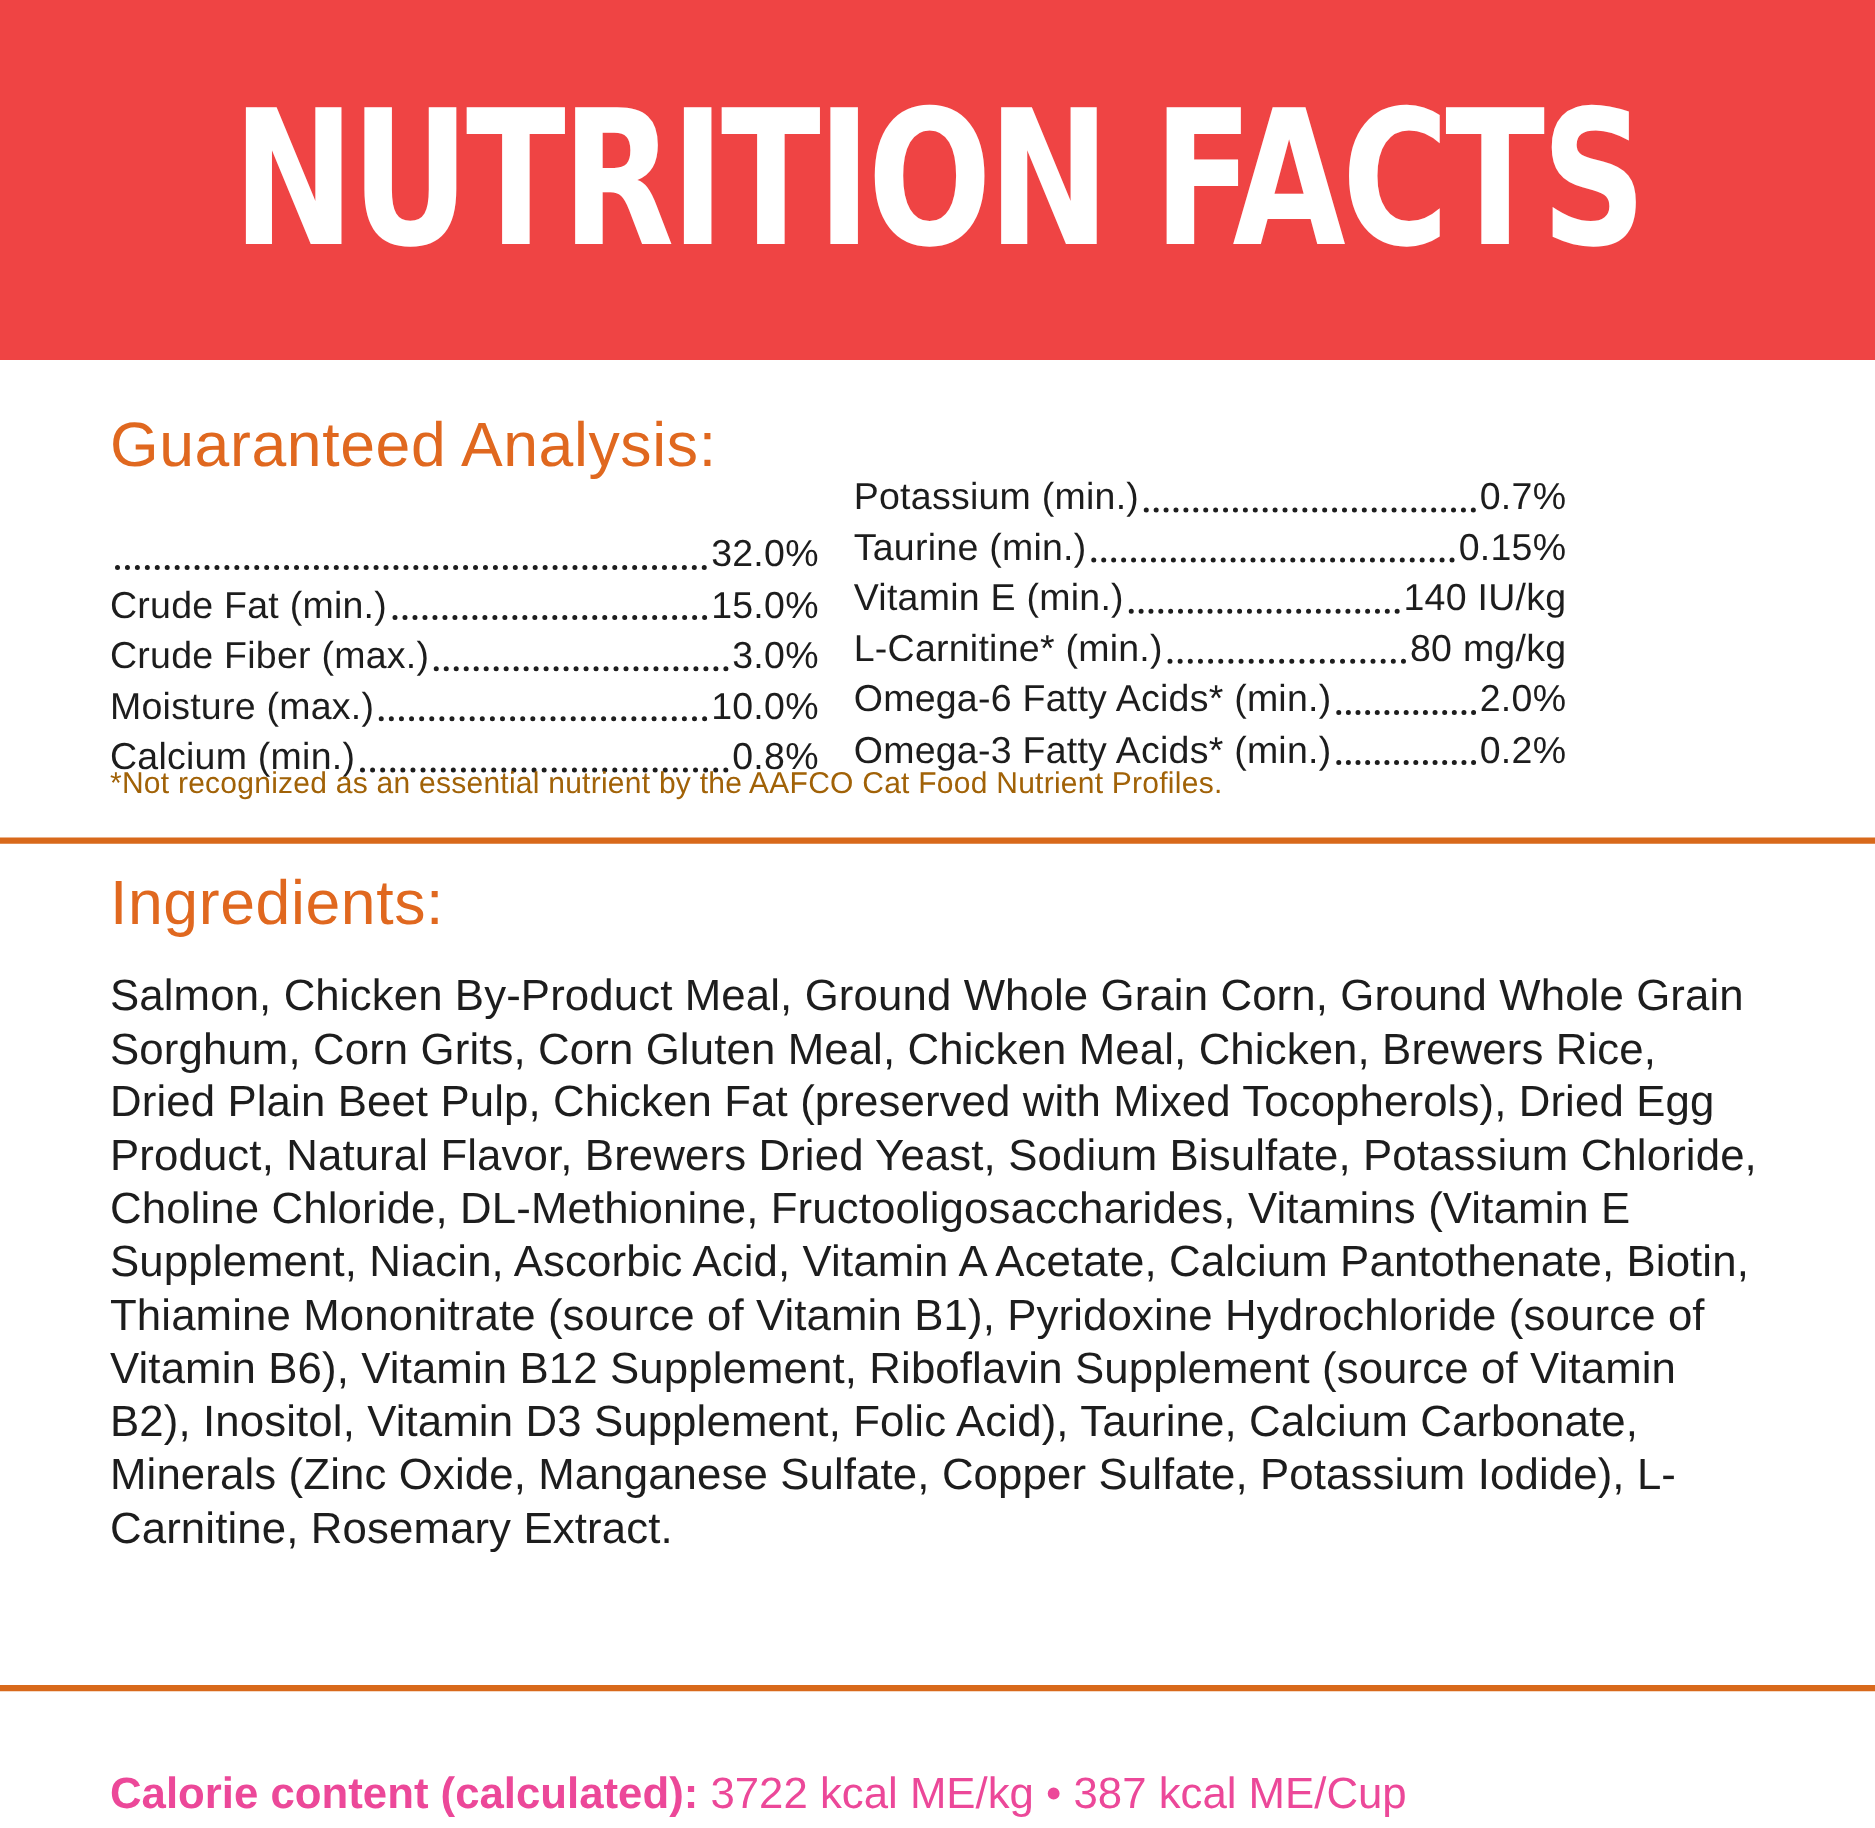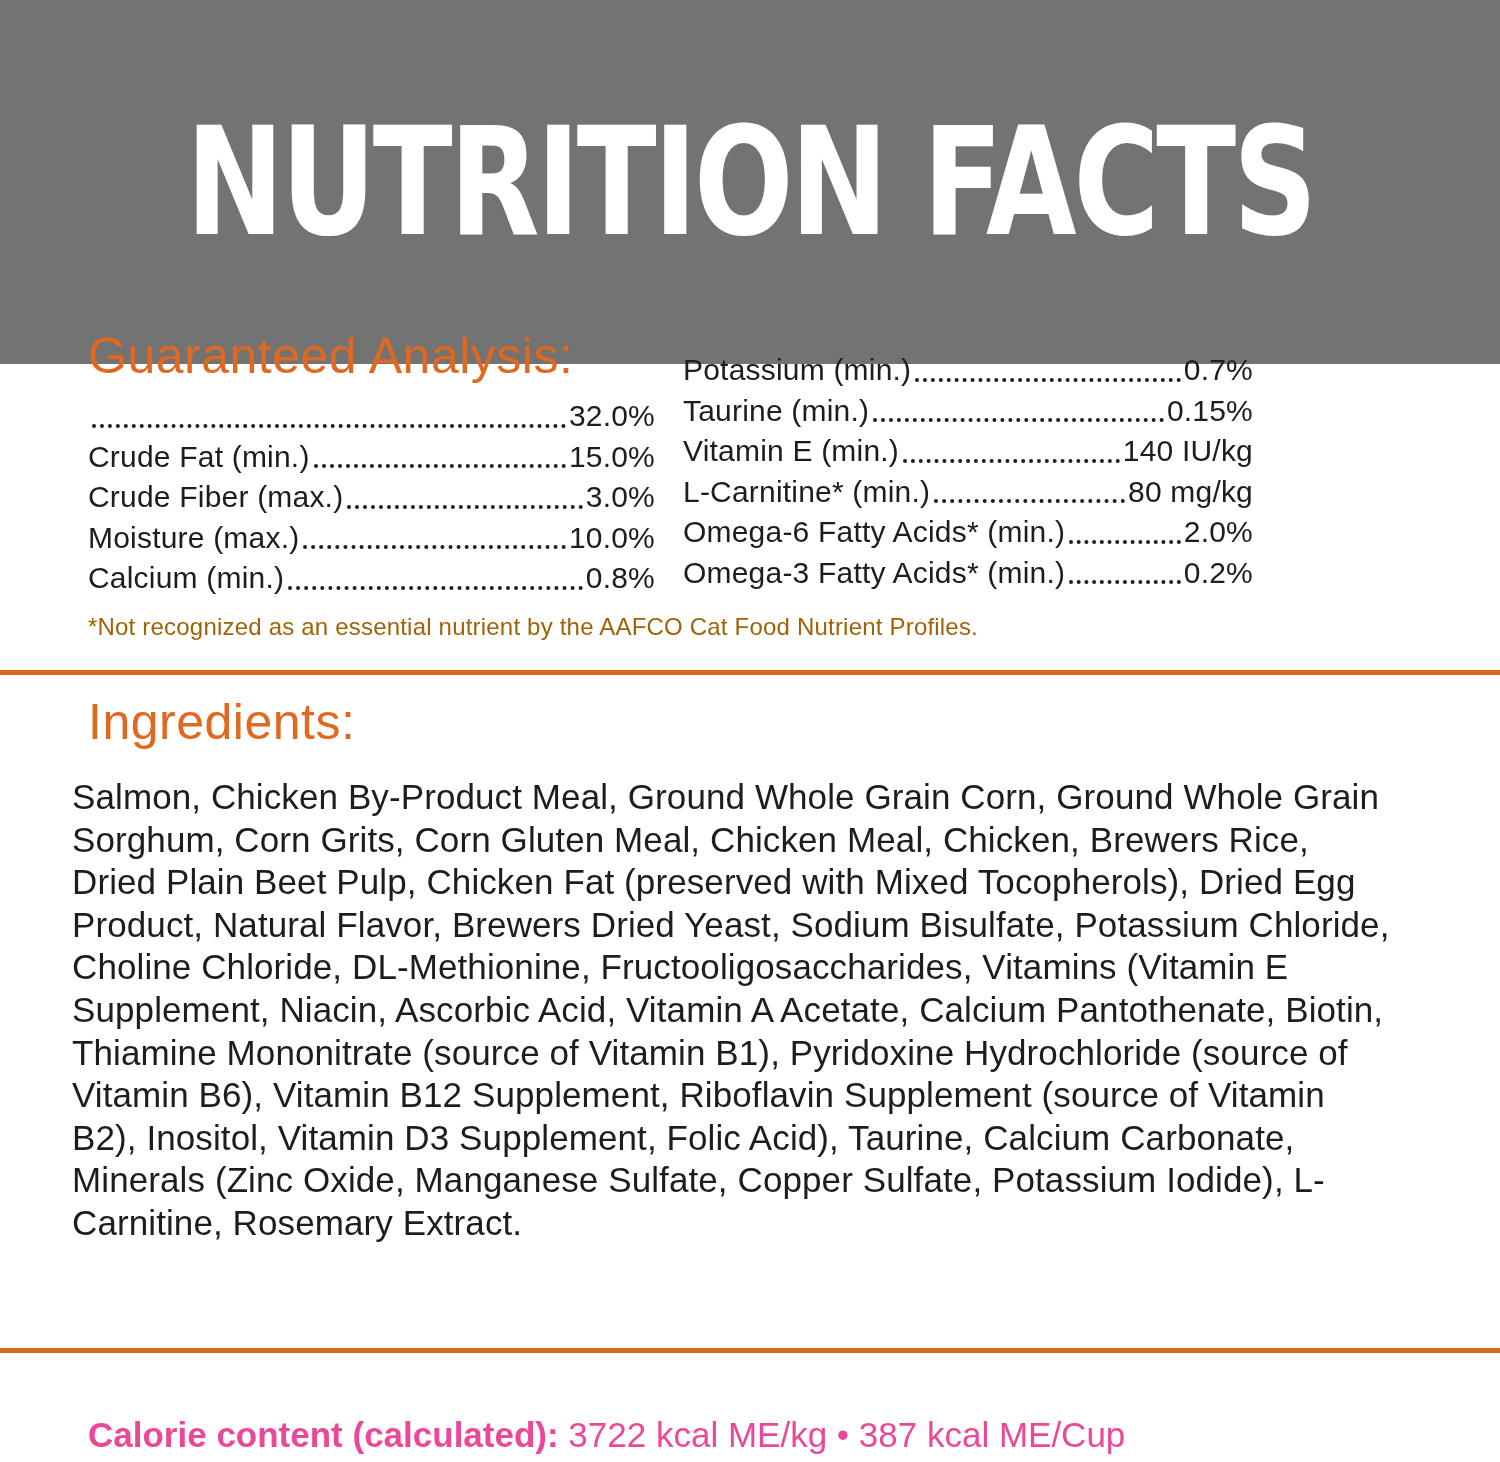--- a/index.html
+++ b/index.html
@@ -10,22 +10,22 @@
     background: #ffffff;
     overflow: hidden;
     font-family: "Liberation Sans", sans-serif;
     color: #1d1d1d;
   }
 
   
   .banner {
     position: absolute;
     top: 0; left: 0; right: 0;
-    height: 364px;
-    background: #737373;
+    height: 288px;
+    background: #ef4444;
     display: flex;
     align-items: center;
     justify-content: center;
   }
   .banner h1 {
     margin: 0;
     font-family: "DejaVu Sans", sans-serif;
     font-weight: bold;
     font-size: 150px;
     line-height: 1;
@@ -39,21 +39,21 @@
   
   .ga-heading {
     position: absolute;
     left: 88px; top: 328px;
     font-size: 50px;
     line-height: 56px;
     font-weight: 400;
     color: #E0681F;
     letter-spacing: 0.5px;
   }
-  .ga-col { position: absolute; }
+  .ga-col { position: absolute; margin-top: 28px; }
   .ga-col-left  { left: 88px;  top: 396px; width: 567px; }
   .ga-col-right { left: 683px; top: 350px; width: 570px; }
   .ga-row {
     display: flex;
     align-items: flex-end;
     font-size: 30px;
     line-height: 40.5px;
     color: #1d1d1d;
     letter-spacing: 0.2px;
   }
@@ -91,21 +91,21 @@
     left: 88px; top: 694px;
     font-size: 50px;
     line-height: 56px;
     font-weight: 400;
     color: #E0681F;
     letter-spacing: 0.5px;
     text-align: center;
   }
   .ing-text {
     position: absolute;
-    left: 72px; top: 776px;
+    left: 88px; top: 776px;
     width: 1325px;
     font-size: 35px;
     line-height: 42.6px;
     color: #1d1d1d;
     letter-spacing: 0.1px;
   }
 
   
   .calorie {
     position: absolute;

